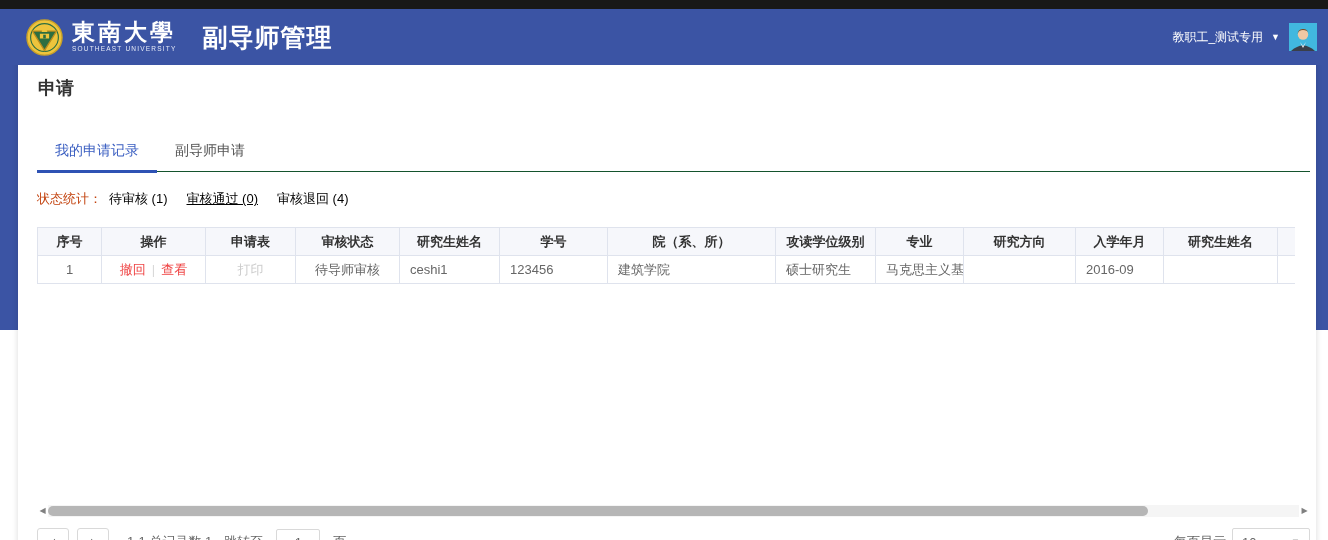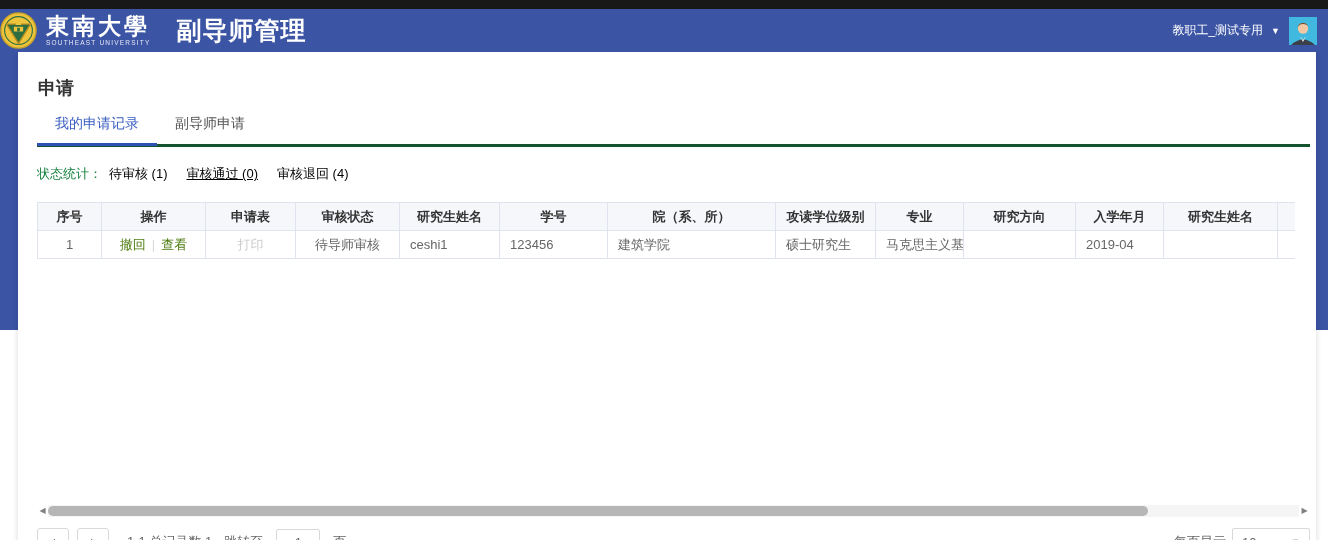--- a/index.html
+++ b/index.html
@@ -3,55 +3,55 @@
 <meta charset="utf-8">
 <style>
   * { margin:0; padding:0; box-sizing:border-box; }
   html,body { width:1328px; height:540px; overflow:hidden; background:#fff;
               font-family:"Liberation Sans","DejaVu Sans",sans-serif; }
   body { position:relative; }
 
   .blue-banner { position:absolute; top:0; left:0; width:1328px; height:330px; background:#3b54a4; z-index:0; }
   .top-strip   { position:absolute; top:0; left:0; width:1328px; height:9px; background:#181818; z-index:3; }
 
-  header { position:absolute; top:9px; left:0; width:1328px; height:43px; background:#3b54a4;
-           display:flex; align-items:center; z-index:2; color:#fff; }
+  header { position:absolute; top:9px; left:0; width:1328px; height:56px; background:#3b54a4;
+           display:flex; align-items:center; padding-left:26px; z-index:2; color:#fff; }
   .logo { width:37px; height:37px; flex:0 0 auto; }
   .uni-text { margin-left:9px; line-height:1; }
   .uni-cn { font-family:"Liberation Serif","DejaVu Serif",serif; font-size:23px; font-weight:bold;
             letter-spacing:3px; color:#fff; }
   .uni-en { font-size:6.5px; letter-spacing:1.2px; color:#e4e9f6; margin-top:2px; }
   .app-title { font-size:25px; font-weight:bold; margin-left:26px; letter-spacing:1px; }
   .user-area { margin-left:auto; display:flex; align-items:center; margin-right:11px; }
   .user-name { font-size:12px; }
   .caret { font-size:9px; margin:0 9px 0 8px; }
   .avatar { width:28px; height:28px; display:block; }
 
   .card { position:absolute; top:52px; left:18px; width:1298px; height:512px; background:#fff;
           z-index:1; box-shadow:0 1px 6px rgba(0,0,0,.15); padding:0 6px 0 19px; overflow:hidden; }
 
   h1.page-title { font-size:18px; font-weight:bold; color:#333; margin:25px 0 0 1px; line-height:22px; }
 
-  .tabs { display:flex; margin-top:16px; border-bottom:3px solid #14532d; }
+  .tabs { display:flex; margin-top:43px; border-bottom:1px solid #14532d; }
   .tab { padding:0 18px 13px; font-size:14px; color:#555; cursor:pointer; position:relative; line-height:16px; }
   .tab.active { color:#3a5ec1; }
   .tab.active::after { content:''; position:absolute; left:0; right:0; bottom:-2px; height:3px; background:#2e52b4; }
 
   .status-bar { margin-top:18px; font-size:13px; display:flex; align-items:center; }
-  .status-label { color:#15803d; margin-right:7px; }
+  .status-label { color:#c2410c; margin-right:7px; }
   .status-link { color:#000000; text-decoration:none; cursor:pointer; margin-right:19px; }
   .status-link.underlined { text-decoration:underline; }
 
   .table-viewport { margin-top:19px; width:1258px; overflow:hidden; }
   table { border-collapse:collapse; table-layout:fixed; width:1400px; font-size:13px; background:#fff; }
   th,td { border:1px solid #dfe3ed; height:28px; padding:0 10px; white-space:nowrap; overflow:hidden; }
   th { background:#f6f7fb; color:#333; font-weight:600; text-align:center; padding:0 4px; }
   td { color:#666; text-align:left; }
   td.center { text-align:center; padding:0 4px; }
-  .op-link { color:#4d7c0f; cursor:pointer; text-decoration:none;margin-top:20px; }
+  .op-link { color:#ef4444; cursor:pointer; text-decoration:none;margin-top:20px; }
   .op-sep { color:#d8d8d8; margin:0 6px; }
   .disabled-link { color:#ccc; }
 
   .hscrollbar { position:absolute; left:19px; right:6px; top:452px; height:13px; display:flex; align-items:center; }
   .sb-arrow { width:11px; font-size:8px; color:#808080; text-align:center; line-height:13px; flex:0 0 auto; }
   .sb-track { flex:1; height:12px; background:#f5f5f5; position:relative; }
   .sb-thumb { position:absolute; left:0; top:1px; height:10px; width:1100px; background:#b6b6b6; border-radius:5px; }
 
   .pagination { position:absolute; left:19px; right:6px; top:470px; height:40px; display:flex; align-items:center; }
   .pg-btn { width:32px; height:28px; border:1px solid #d9d9d9; background:#fff; border-radius:3px;
@@ -153,21 +153,21 @@
             <td class="center">1</td>
             <td class="center"><span><a class="op-link">撤回</a><span class="op-sep">|</span><a class="op-link">查看</a></span></td>
             <td class="center"><span class="disabled-link">打印</span></td>
             <td class="center">待导师审核</td>
             <td>ceshi1</td>
             <td>123456</td>
             <td>建筑学院</td>
             <td>硕士研究生</td>
             <td>马克思主义基...</td>
             <td></td>
-            <td>2019-04</td>
+            <td>2016-09</td>
             <td></td>
             <td></td>
           </tr>
         </tbody>
       </table>
   </div>
 
   <div class="hscrollbar">
     <span class="sb-arrow">◀</span>
     <div class="sb-track">

